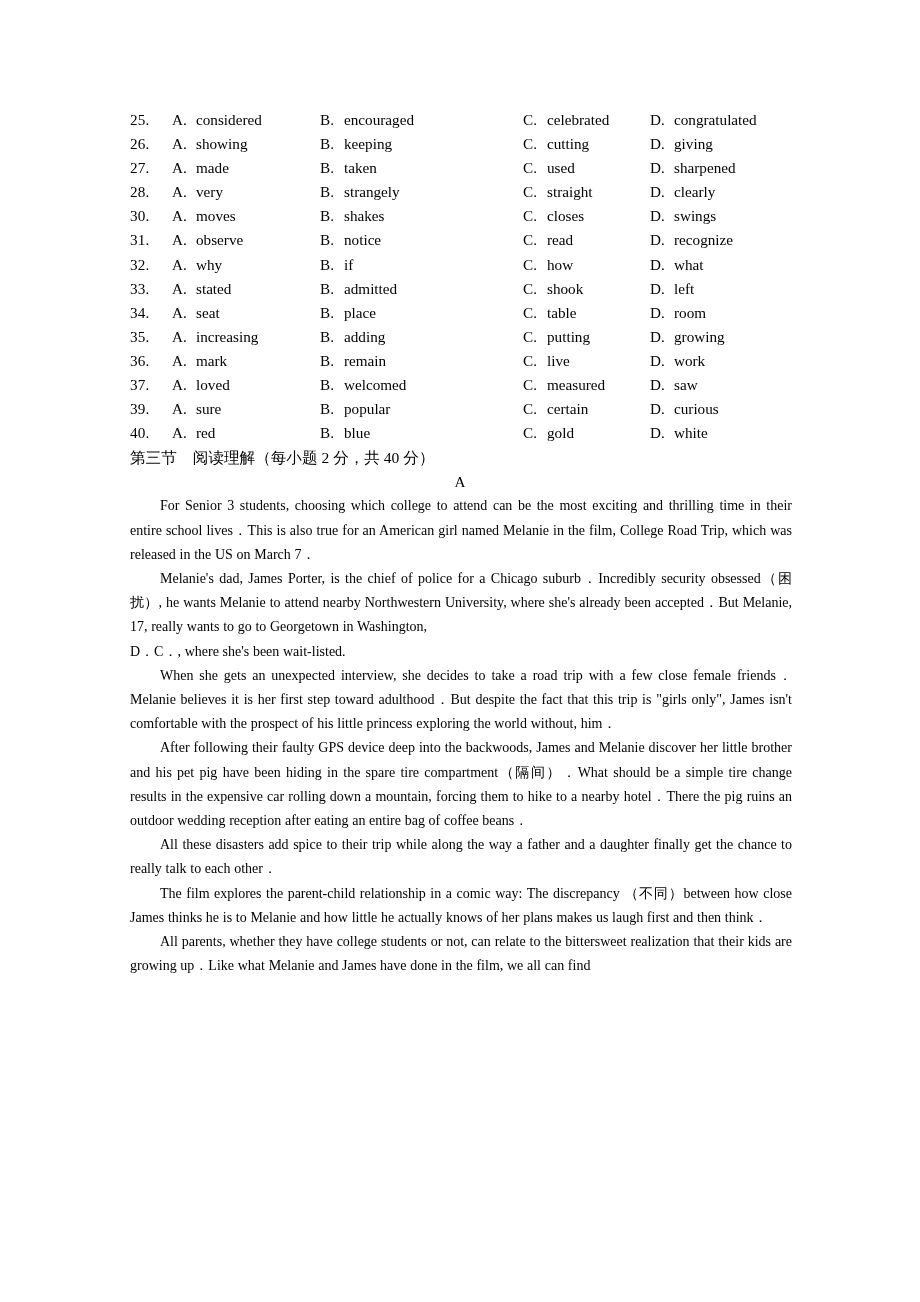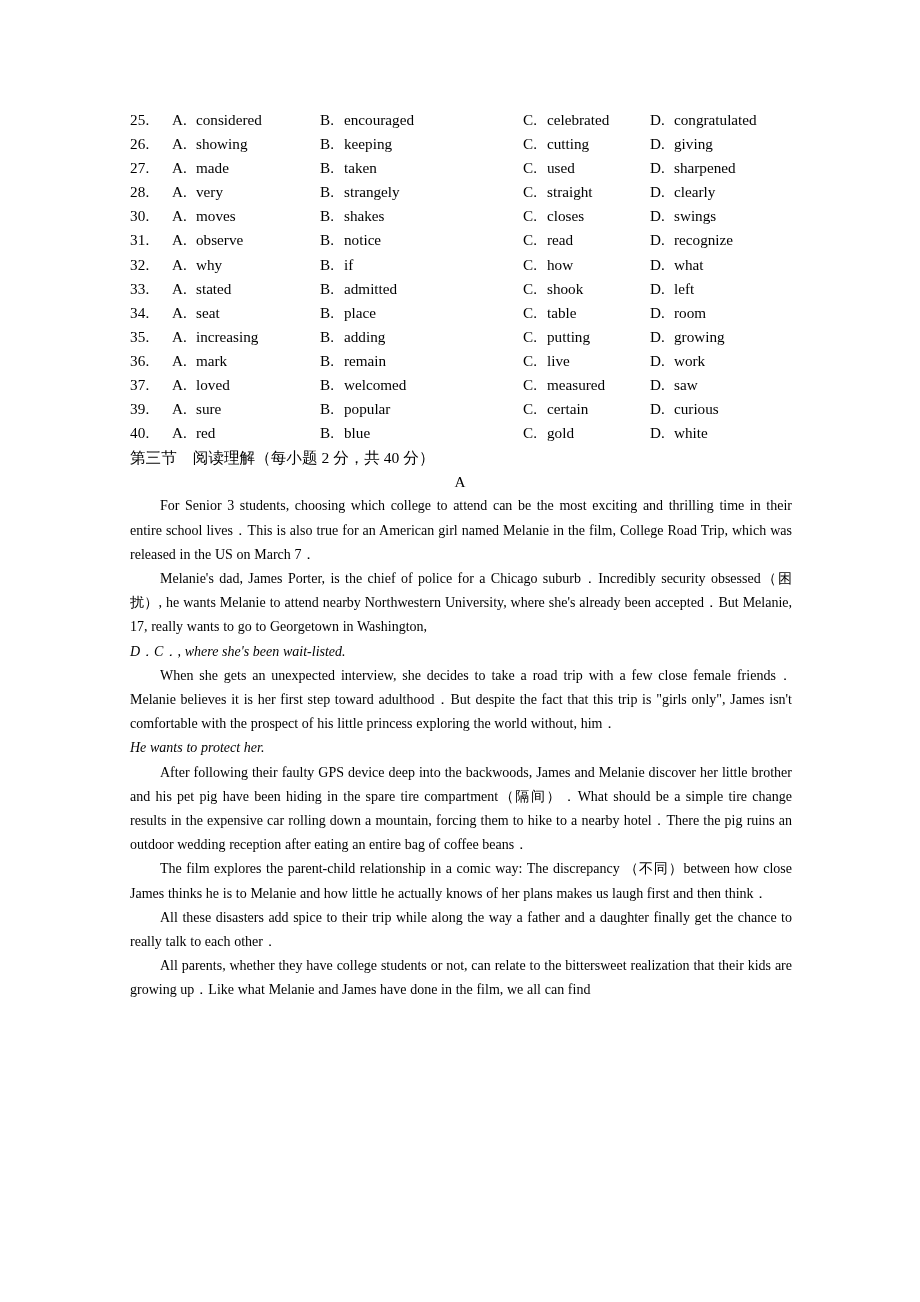--- a/index.html
+++ b/index.html
@@ -79,21 +79,20 @@
     line-height: 24.2px;
     text-align: justify;
     text-justify: inter-word;
     text-indent: 30px;
     margin: 0;
     width: 662px;
     word-spacing: 0.2px;
   }
   .para.noindent {
     text-indent: 0;
-    font-style: italic;
   }
   .para:last-child {
     text-align: justify;
   }
 </style>
 </head>
 <body>
 
 <div class="page">
 
@@ -202,20 +201,19 @@
     <span>第三节</span><span class="gap"></span><span>阅读理解（每小题 2 分，共 40 分）</span>
   </div>
 
   <div class="passage-label">A</div>
 
   <div class="passage-block">
       <p class="para">For Senior 3 students, choosing which college to attend can be the most exciting and thrilling time in their entire school lives．This is also true for an American girl named Melanie in the film, College Road Trip, which was released in the US on March 7．</p>
       <p class="para">Melanie's dad, James Porter, is the chief of police for a Chicago suburb．Incredibly security obsessed（困扰）, he wants Melanie to attend nearby Northwestern University, where she's already been accepted．But Melanie, 17, really wants to go to Georgetown in Washington,</p>
       <p class="para noindent">D．C．, where she's been wait-listed.</p>
       <p class="para">When she gets an unexpected interview, she decides to take a road trip with a few close female friends．Melanie believes it is her first step toward adulthood．But despite the fact that this trip is "girls only", James isn't comfortable with the prospect of his little princess exploring the world without, him．</p>
-      <p class="para noindent">He wants to protect her.</p>
       <p class="para">After following their faulty GPS device deep into the backwoods, James and Melanie discover her little brother and his pet pig have been hiding in the spare tire compartment（隔间）．What should be a simple tire change results in the expensive car rolling down a mountain, forcing them to hike to a nearby hotel．There the pig ruins an outdoor wedding reception after eating an entire bag of coffee beans．</p>
+      <p class="para">All these disasters add spice to their trip while along the way a father and a daughter finally get the chance to really talk to each other．</p>
       <p class="para">The film explores the parent-child relationship in a comic way: The discrepancy （不同）between how close James thinks he is to Melanie and how little he actually knows of her plans makes us laugh first and then think．</p>
-      <p class="para">All these disasters add spice to their trip while along the way a father and a daughter finally get the chance to really talk to each other．</p>
       <p class="para">All parents, whether they have college students or not, can relate to the bittersweet realization that their kids are growing up．Like what Melanie and James have done in the film, we all can find</p>
     </div>
 
 </div>
 
 </body></html>

